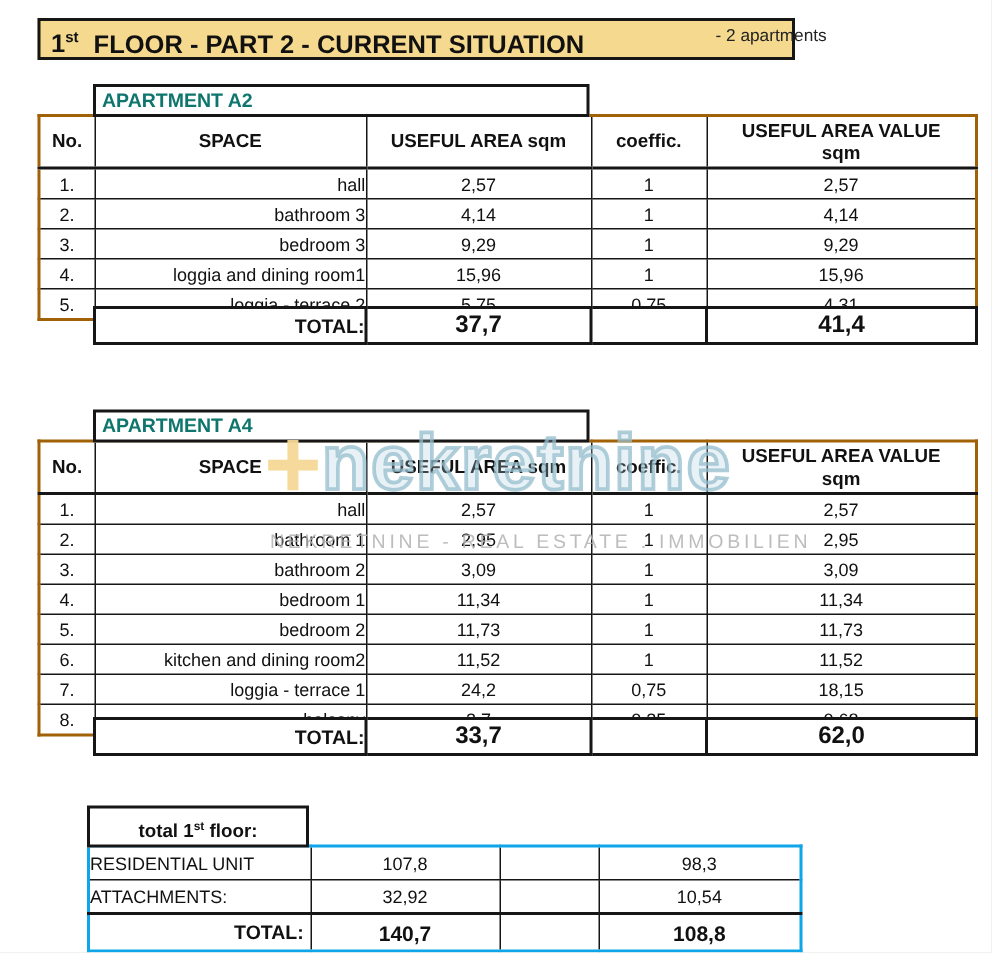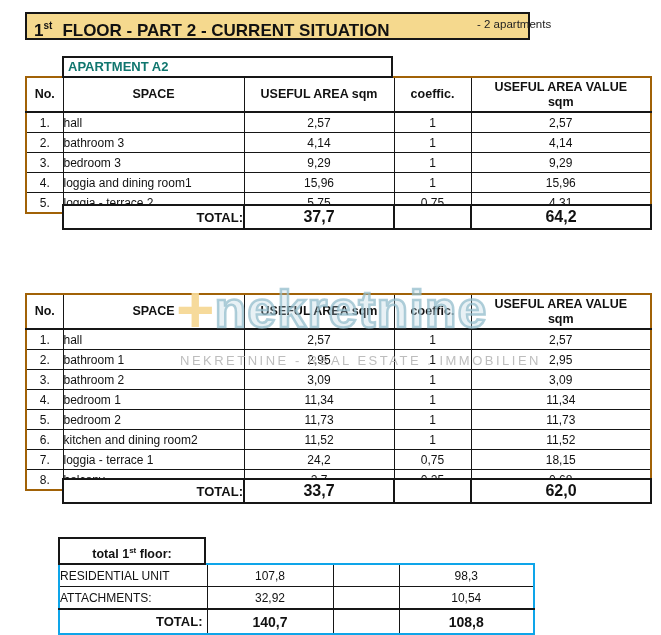--- a/index.html
+++ b/index.html
@@ -40,21 +40,21 @@
   .main th, .main td {
     border:1px solid #161616; padding:0; vertical-align:middle;
     overflow:hidden; white-space:nowrap;
   }
   .main thead th {
     border-bottom:2px solid #161616; font-weight:bold; font-size:12.5px;
     height:33px; text-align:center; line-height:1.15;
   }
   .main tbody td { height:19px; }
   .c-no   { text-align:center; }
-  .c-space{ text-align:left; padding-left:3px;margin-top:40px; }
+  .c-space{ text-align:right; padding-left:3px;margin-top:40px; }
   .c-num  { text-align:center; }
   
   .total-row {
     position:absolute; left:62px; width:588px; background:#fff;
     border:2px solid #161616; font-size:13px;
   }
   #total-a2 { top:204px; }
   #total-a4 { top:478px; }
   .total-row td {
     border:2px solid #161616; height:22px; padding:0; vertical-align:middle;
@@ -178,33 +178,34 @@
         <col style="width:181px">
         <col style="width:150px">
         <col style="width:77px">
         <col style="width:180px">
       </colgroup>
     <tbody>
       <tr>
         <td class="t-label">TOTAL:</td>
         <td class="t-big">37,7</td>
         <td class="t-big"></td>
-        <td class="t-big">64,2</td>
+        <td class="t-big">41,4</td>
       </tr>
     </tbody>
   </table>
 
   <div class="watermark">
     <div class="wm-row">
       <span class="wm-plus">+</span>
       <span class="wm-brand">nekretnine</span>
     </div>
     <div class="wm-tagline">NEKRETNINE - REAL ESTATE . IMMOBILIEN</div>
   </div>
 
+  <div class="apt-label" id="apt-a4-label">APARTMENT A4</div>
 
   <table class="main" id="table-a4">
     <colgroup>
         <col style="width:37px">
         <col style="width:181px">
         <col style="width:150px">
         <col style="width:77px">
         <col style="width:180px">
       </colgroup>
     <thead>

